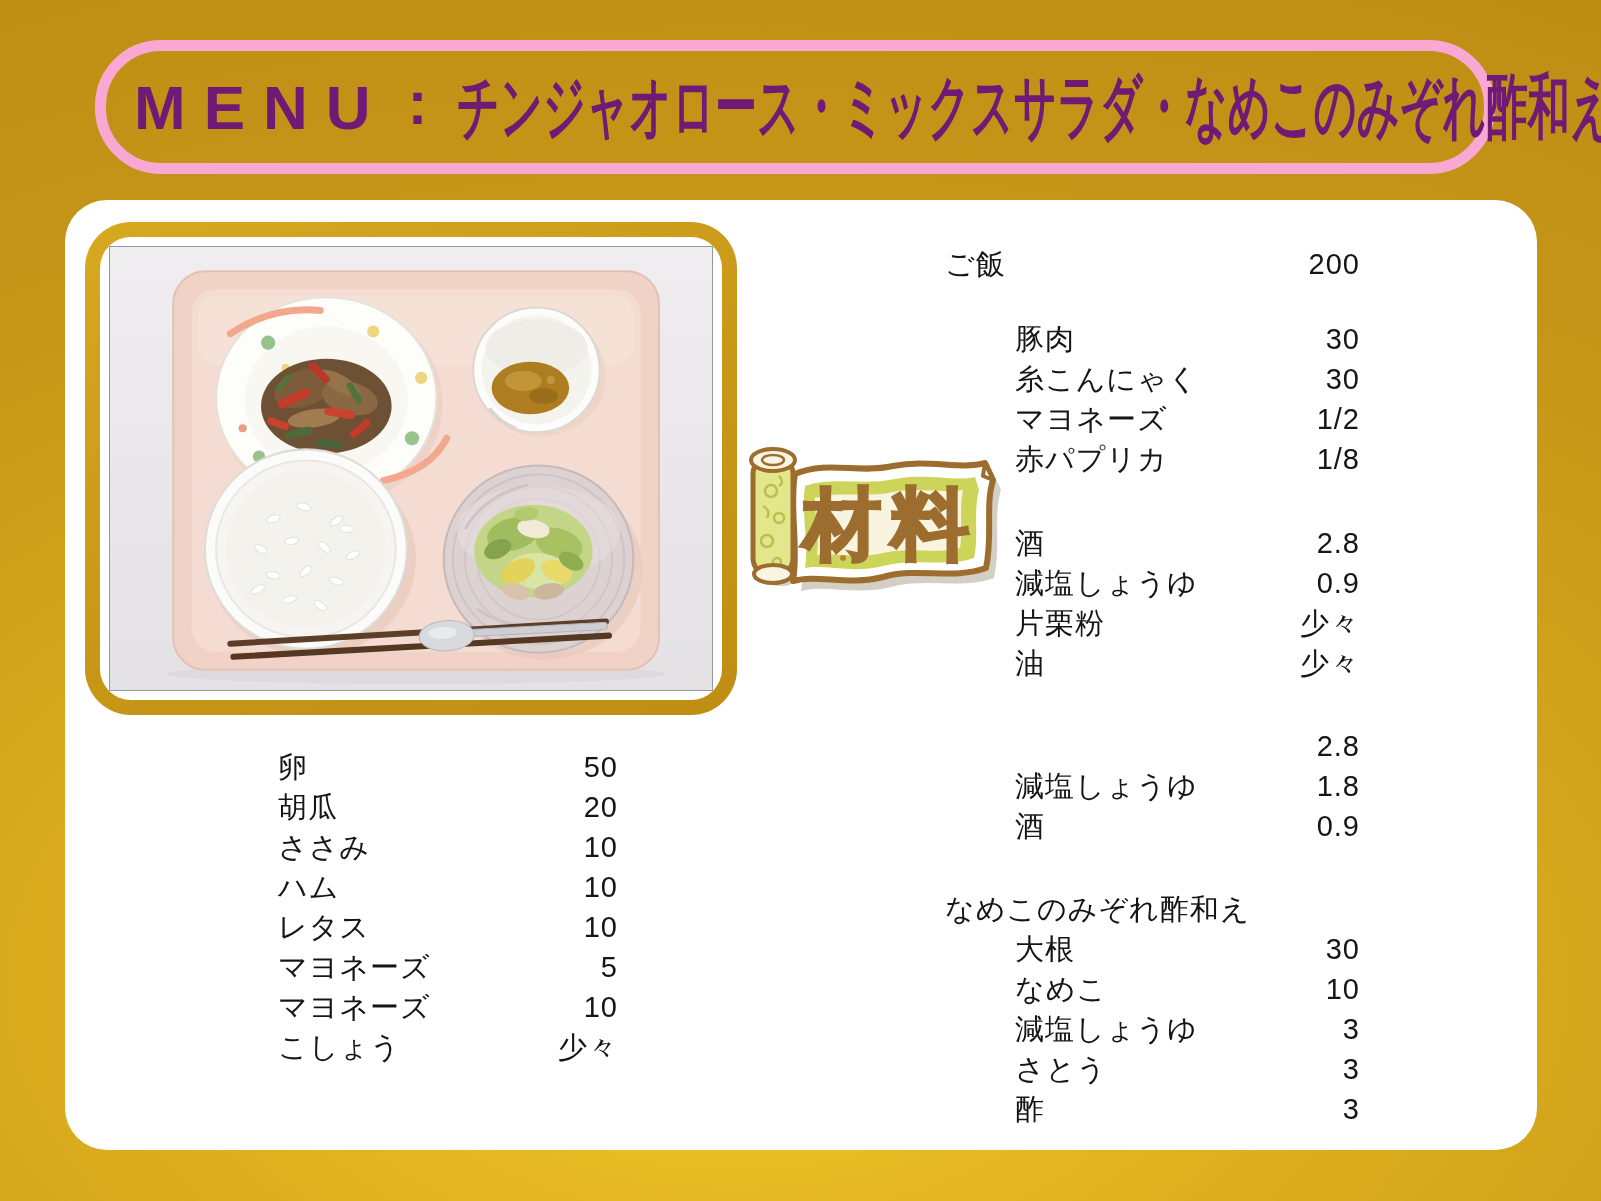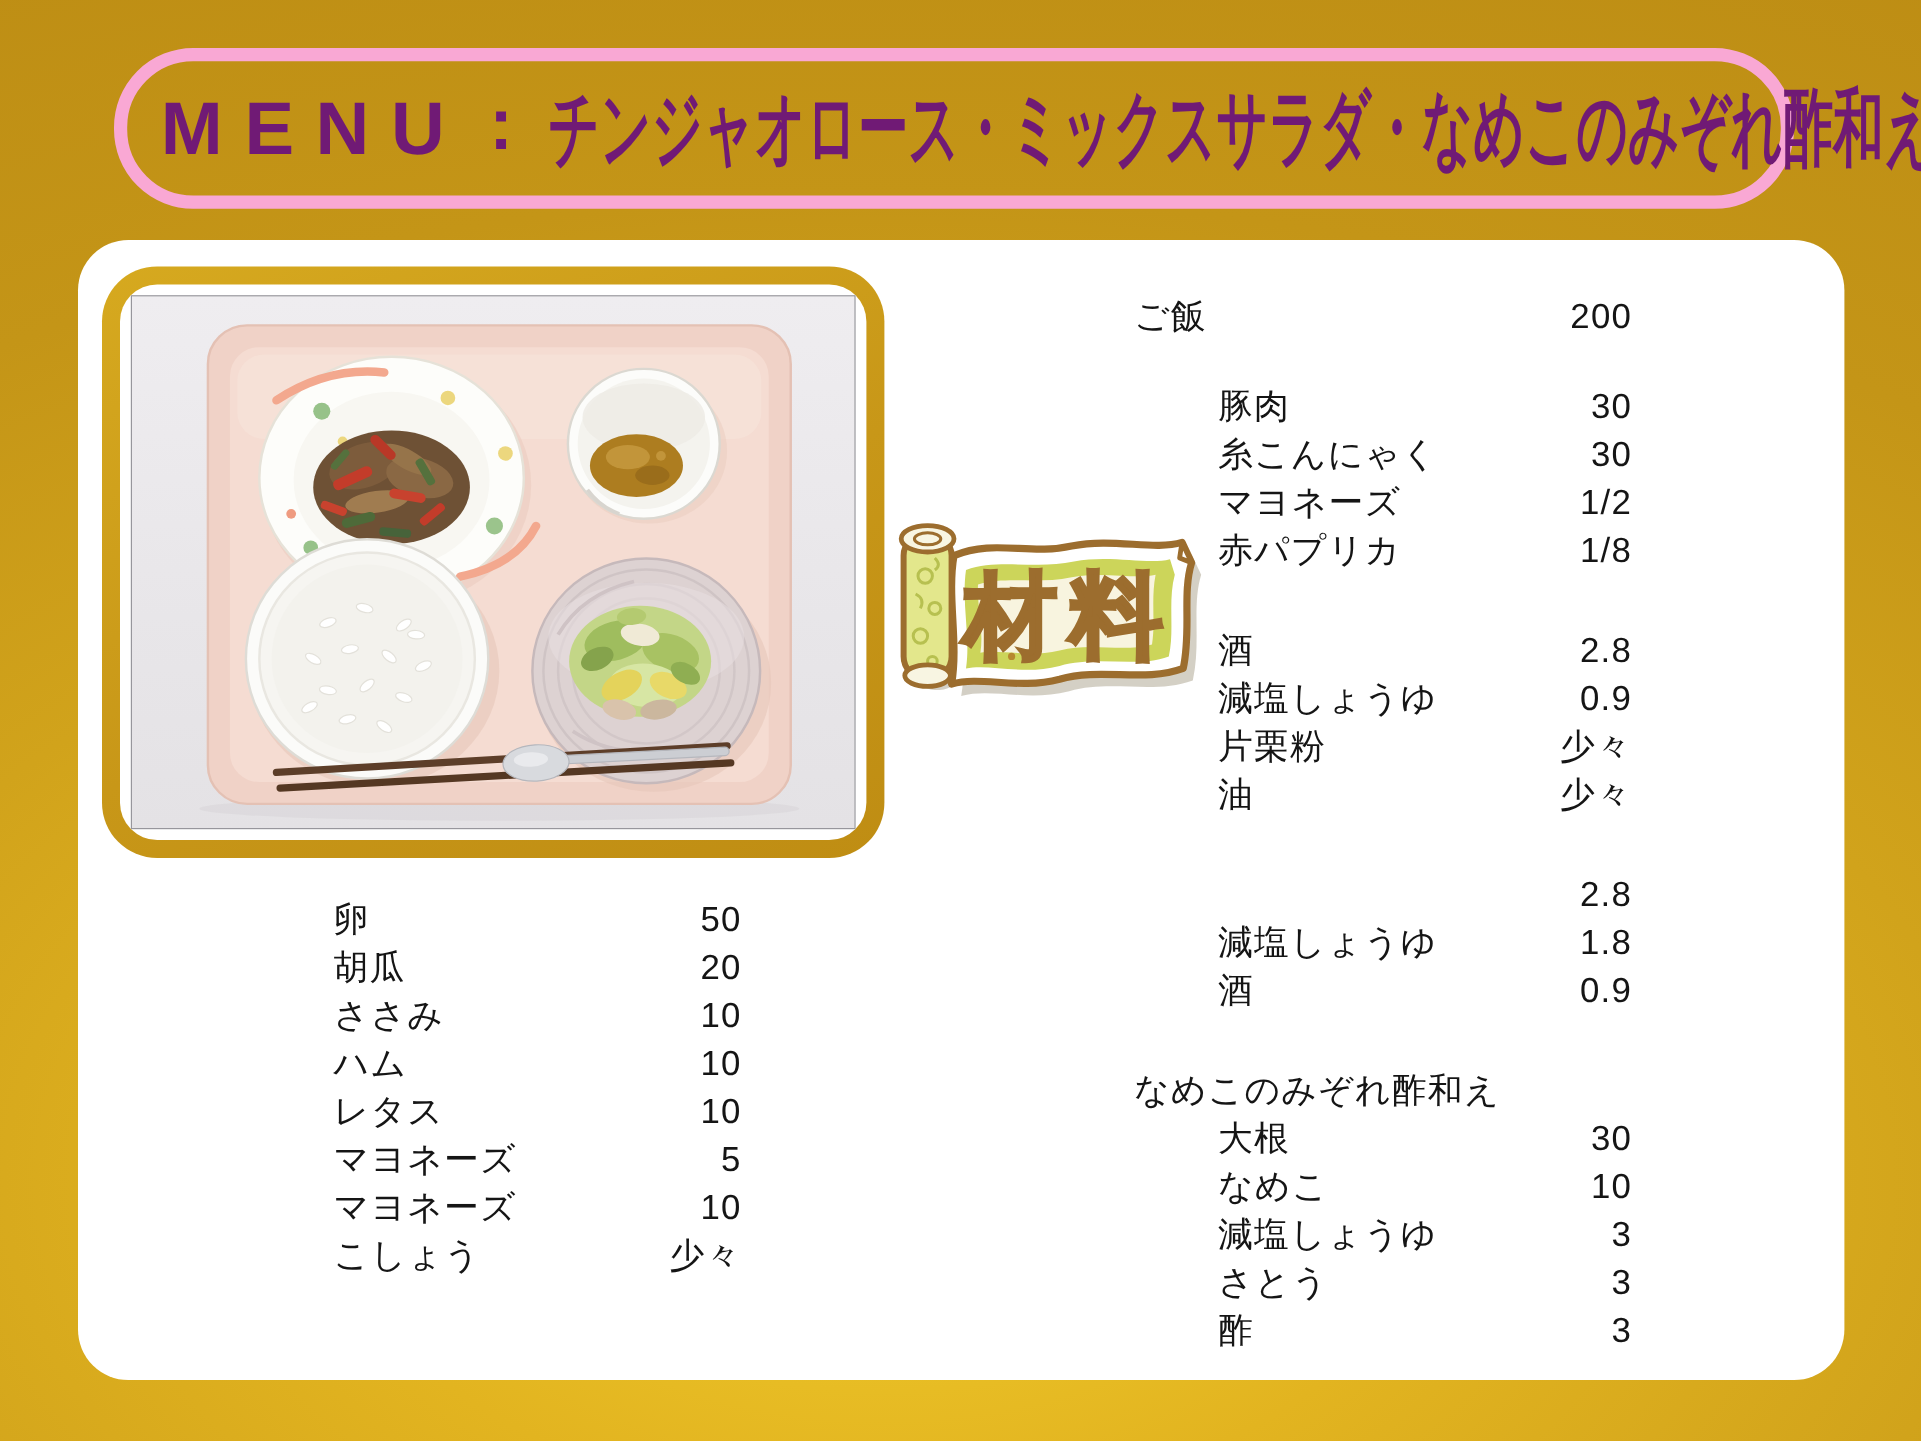--- a/index.html
+++ b/index.html
@@ -41,21 +41,21 @@
     border-radius:31px;padding:9px;
   }
   .photo{
     width:100%;height:100%;box-sizing:border-box;border:1px solid #97969c;
     background:linear-gradient(180deg,#efedf0 0%,#e8e6e9 60%,#e4e2e5 100%);
     overflow:hidden;
   }
   .photo svg{display:block;width:100%;height:100%;}
 
   
-  .banner{position:absolute;left:733px;top:425px;width:272px;height:168px;text-align:center;}
+  .banner{position:absolute;left:733px;top:436px;width:272px;height:168px;text-align:center;}
   .banner svg{display:block;width:100%;height:100%;}
   .banner-text{font-family:"Liberation Sans","DejaVu Sans",sans-serif;font-weight:bold;}
 
   
   .list{position:absolute;font-size:29px;letter-spacing:1px;}
   .list .row{display:flex;height:40px;line-height:40px;}
   .list .row .name{white-space:nowrap;}
   .list .row .amt{margin-left:auto;white-space:nowrap;}
   .list .indent{padding-left:70px;}
   .list-right{left:945px;top:244px;width:415px;}

